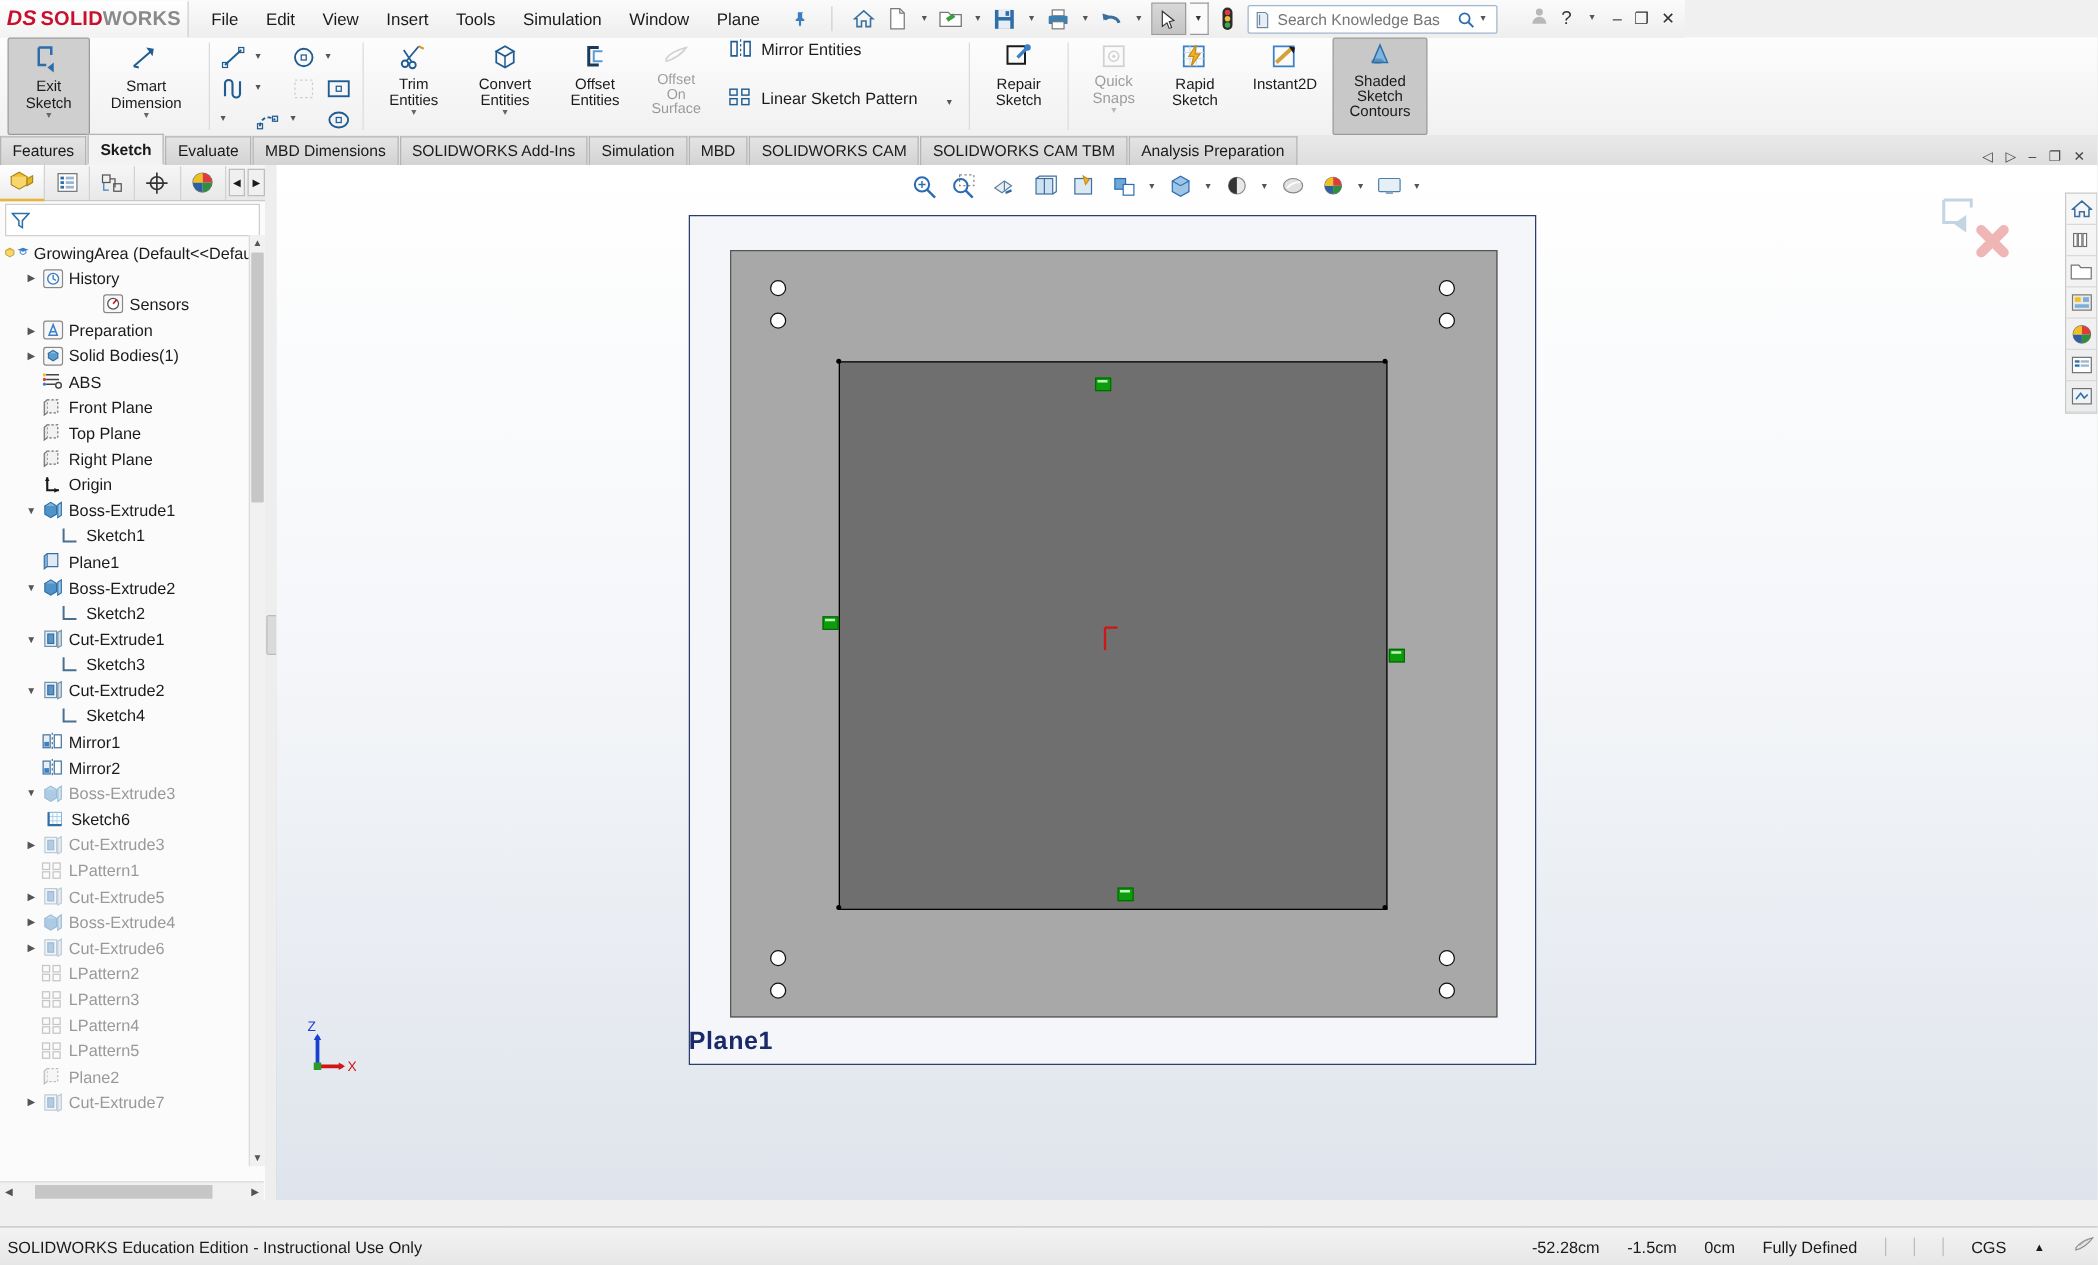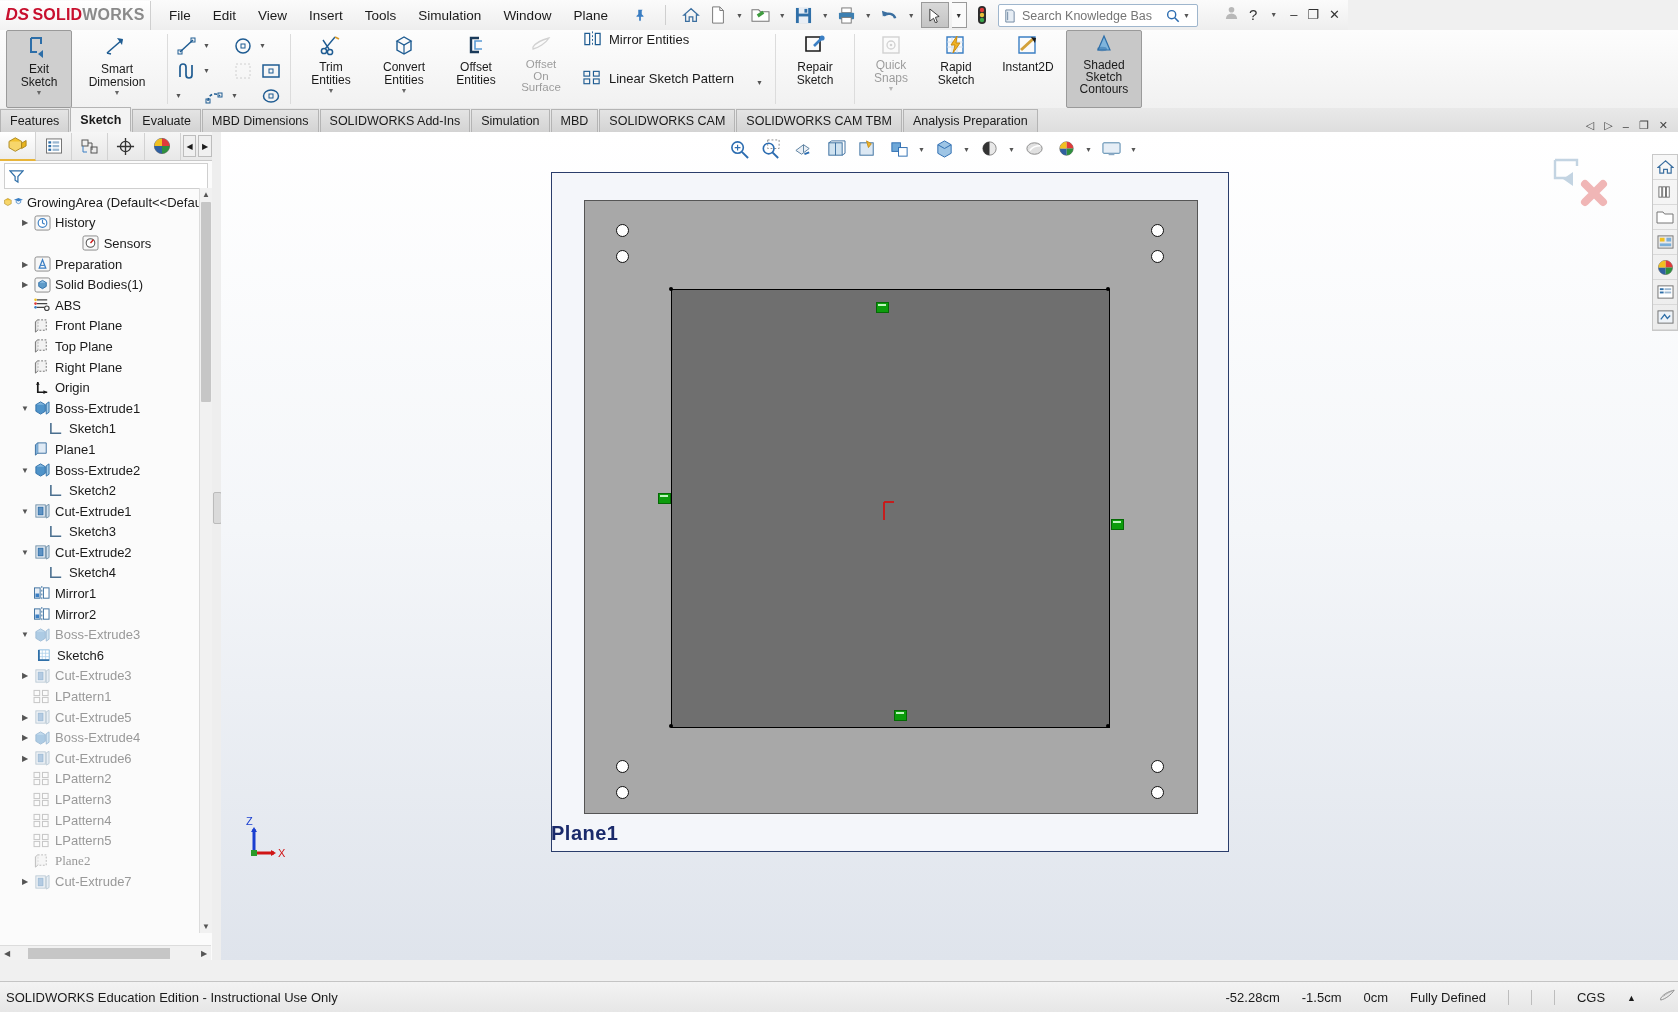--- a/index.html
+++ b/index.html
@@ -966,21 +966,21 @@
               <g fill="none" stroke="#888" stroke-width="1.1">
                 <rect x="1" y="1.5" width="6" height="5.5"></rect>
                 <rect x="10" y="1.5" width="6" height="5.5"></rect>
                 <rect x="1" y="9" width="6" height="5.5"></rect>
                 <rect x="10" y="9" width="6" height="5.5"></rect>
               </g>
             </svg>
           </span>
           <span class="tlabel">LPattern5</span>
         </div>
-        <div class="tnode dim" style="padding-left: 18px; font-family: Liberation Serif, serif;">
+        <div class="tnode dim" style="padding-left: 18px;">
           <span class="texp"></span>
           <span class="tico" style="opacity: 0.45;">
             <svg width="16" height="16" viewBox="0 0 17 17">
               <path d="M4 2h9v11H4z" fill="#f2f2f2" stroke="#6f6f6f" stroke-dasharray="2 1.6"></path>
               <path d="M4 2L1.5 4v11L4 13" fill="#e4e4e4" stroke="#6f6f6f"></path>
             </svg>
           </span>
           <span class="tlabel">Plane2</span>
         </div>
         <div class="tnode dim" style="padding-left: 18px;">

